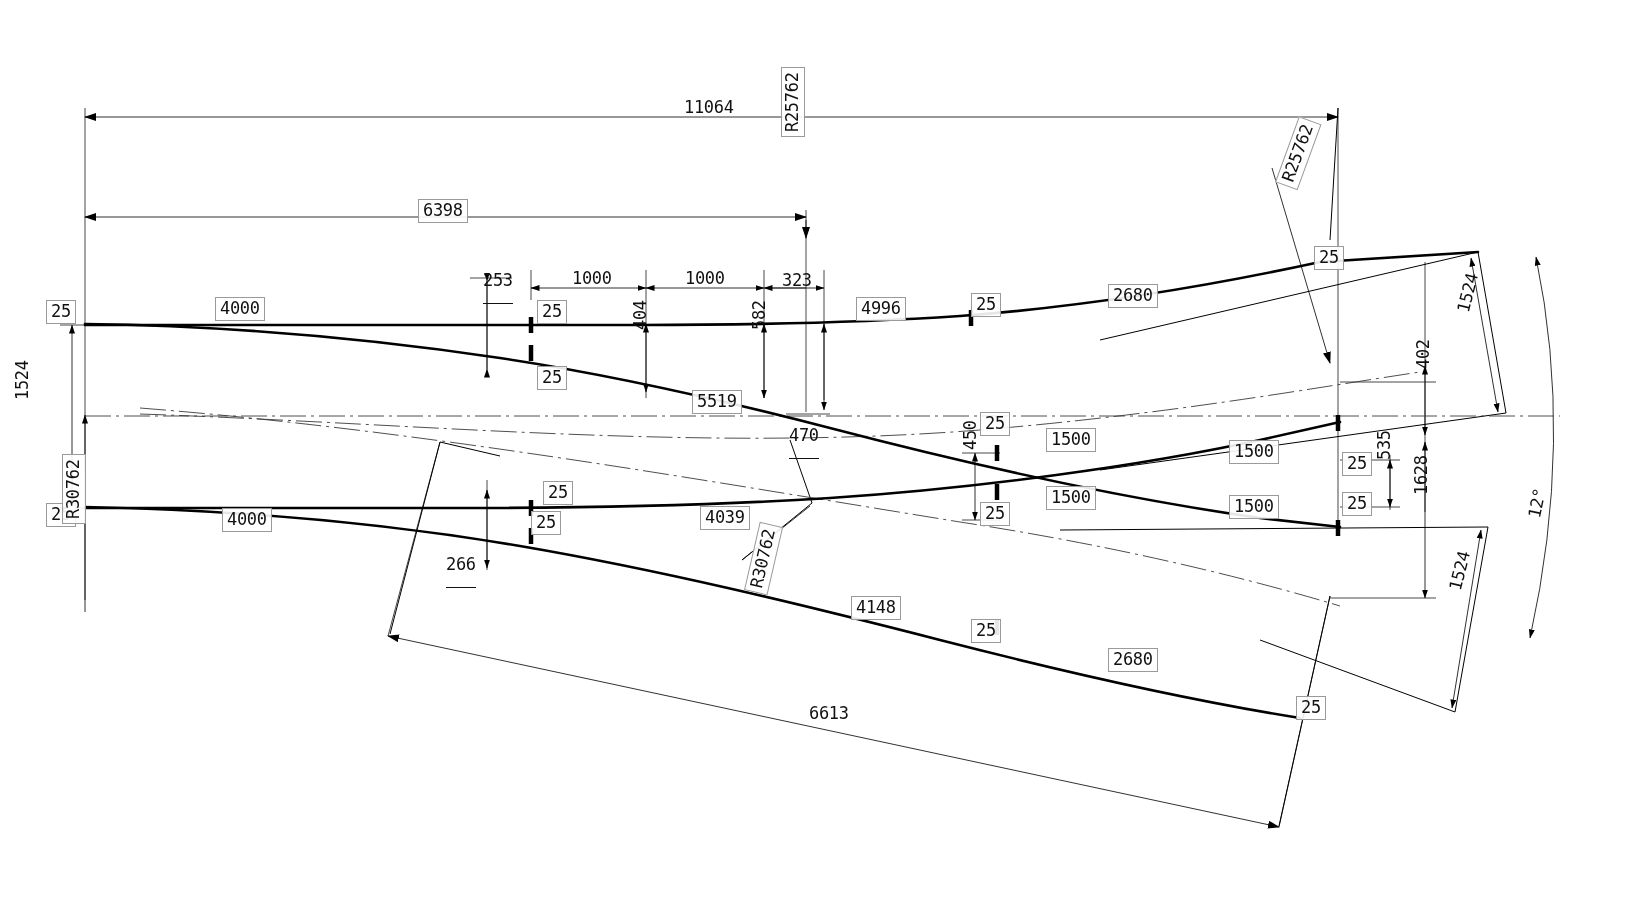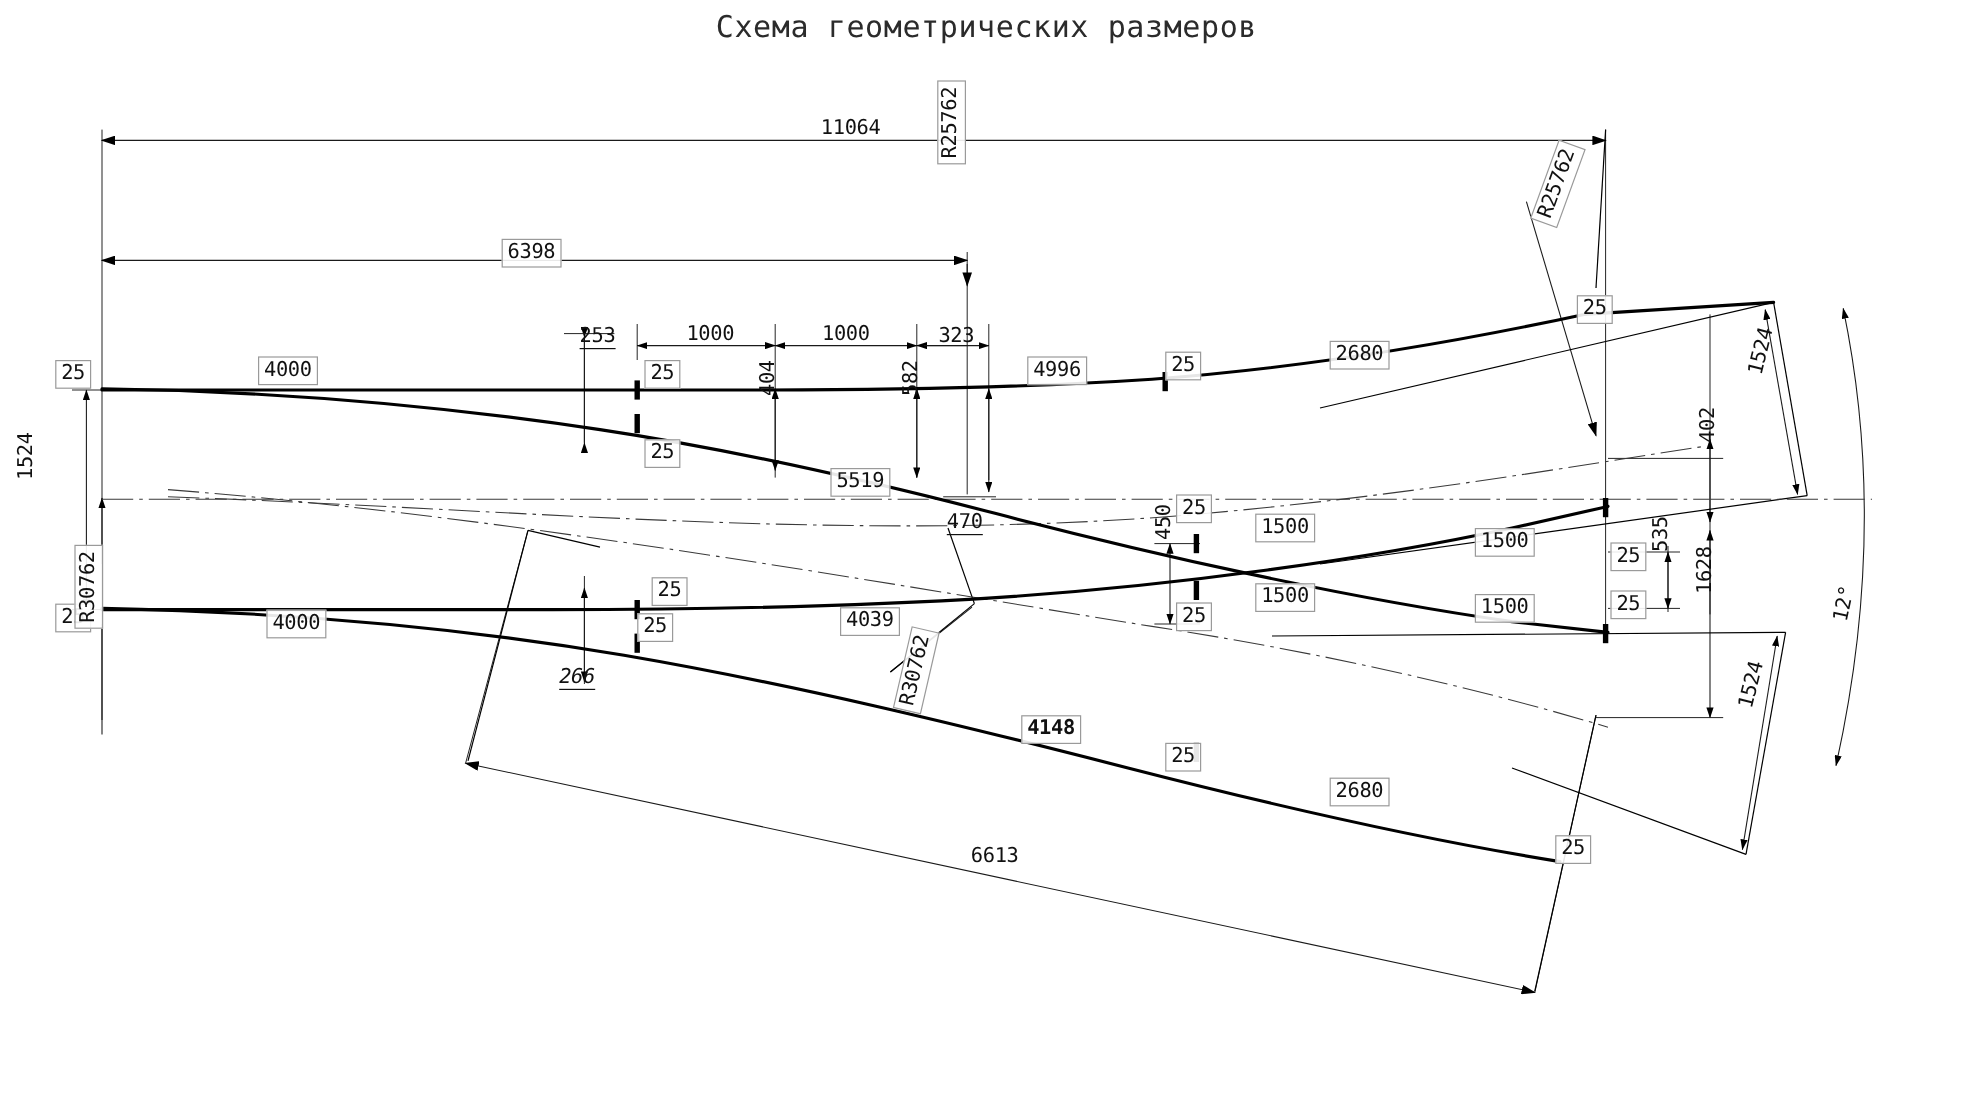--- a/index.html
+++ b/index.html
@@ -59,28 +59,27 @@
     white-space: nowrap;
     line-height: 1;
     letter-spacing: -0.3px;
   }
   .lbl.boxed {
     border: 1px solid #9a9a9a;
     padding: 2px 4px 3px 4px;
     background: rgba(255,255,255,0.9);
   }
   .lbl.plain { background: transparent; }
-  .lbl.underline { border-bottom: 1.2px solid #111; padding-bottom: 1px; }
+  .lbl.underline { border-bottom: 1.2px solid #111; padding-bottom: 14px; }
 </style>
 </head>
 <body>
 
 <div id="drawing-root">
 
-  <div id="title">Схема геометрических размеров</div>
 
   <svg id="cad" viewBox="0 0 1644 912">
     <defs>
       <marker id="ah" markerWidth="12" markerHeight="8" refX="11" refY="4" orient="auto" markerUnits="userSpaceOnUse">
         <path d="M0,0 L12,4 L0,8 Z" class="arrowhead"></path>
       </marker>
       <marker id="ah-rev" markerWidth="12" markerHeight="8" refX="1" refY="4" orient="auto" markerUnits="userSpaceOnUse">
         <path d="M12,0 L0,4 L12,8 Z" class="arrowhead"></path>
       </marker>
       <marker id="ahs" markerWidth="9" markerHeight="6" refX="8.5" refY="3" orient="auto" markerUnits="userSpaceOnUse">
@@ -250,23 +249,23 @@
       <div class="lbl boxed" style="left: 1342px; top: 492px;">25</div>
       <div class="lbl plain" style="left: 1376px; top: 460px; transform-origin: left top; transform: rotate(-90deg);">535</div>
       <div class="lbl plain" style="left: 1413px; top: 495px; transform-origin: left top; transform: rotate(-90deg);">1628</div>
       <div class="lbl plain" style="left: 1526px; top: 516px; transform-origin: left top; transform: rotate(-78deg);">12°</div>
       <div class="lbl plain" style="left: 1447px; top: 588px; transform-origin: left top; transform: rotate(-76deg);">1524</div>
       <div class="lbl boxed" style="left: 46px; top: 503px;">25</div>
       <div class="lbl boxed" style="left: 62px; top: 524px; transform-origin: left top; transform: rotate(-90deg);">R30762</div>
       <div class="lbl boxed" style="left: 222px; top: 508px;">4000</div>
       <div class="lbl boxed" style="left: 543px; top: 481px;">25</div>
       <div class="lbl boxed" style="left: 531px; top: 511px;">25</div>
-      <div class="lbl plain underline" style="left: 466px; top: 556px; font-style: italic;">266</div>
+      <div class="lbl plain underline" style="left: 446px; top: 556px;">266</div>
       <div class="lbl boxed" style="left: 700px; top: 506px; text-align: right;">4039</div>
       <div class="lbl boxed" style="left: 744px; top: 590px; transform-origin: left top; transform: rotate(-77deg);">R30762</div>
-      <div class="lbl boxed" style="left: 851px; top: 596px; font-weight: bold;">4148</div>
+      <div class="lbl boxed" style="left: 851px; top: 596px;">4148</div>
       <div class="lbl boxed" style="left: 971px; top: 619px;">25</div>
       <div class="lbl boxed" style="left: 1108px; top: 648px;">2680</div>
       <div class="lbl boxed" style="left: 1296px; top: 696px;">25</div>
       <div class="lbl plain" style="left: 809px; top: 705px;">6613</div>
     </div>
 
 </div>
 
 </body></html>

